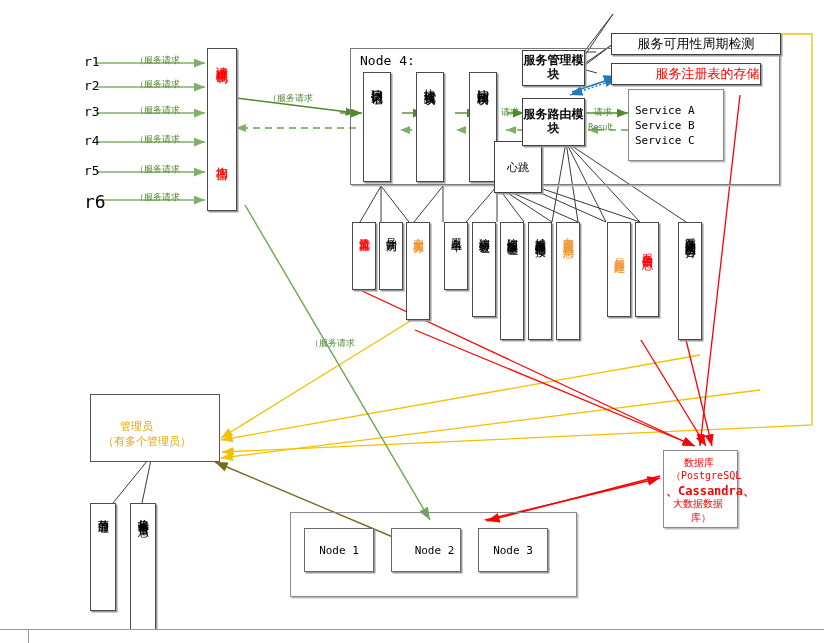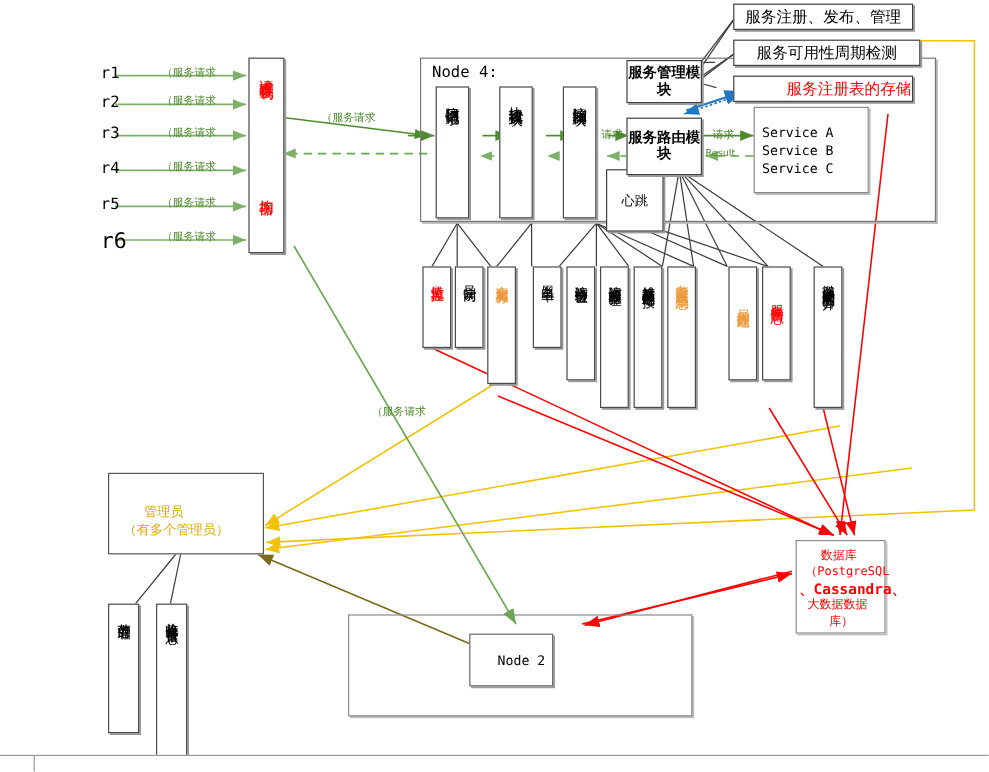--- a/index.html
+++ b/index.html
@@ -184,39 +184,36 @@
   <div class="vbox" style="left:363px;top:72px;width:28px;height:110px;">
     <span class="vtext c-black" style="font-size:12px;">访问日记记录</span>
   </div>
   <div class="vbox" style="left:416px;top:72px;width:28px;height:110px;">
     <span class="vtext c-black" style="font-size:12px;">协议转换模块</span>
   </div>
   <div class="vbox" style="left:469px;top:72px;width:28px;height:110px;">
     <span class="vtext c-black" style="font-size:12px;">访问控制模块</span>
   </div>
 
-  <div class="box" style="left:505px;top:141px;width:48px;height:52px;font-size:11px;">
+  <div class="box" style="left:494px;top:141px;width:48px;height:52px;font-size:11px;">
     <span>心跳</span>
   </div>
 
   <div class="box" style="left:522px;top:50px;width:63px;height:36px;font-size:12px;font-weight:bold;line-height:1.15;border-width:1.5px;">
     <span>服务管理模块</span>
   </div>
   <div class="box" style="left:522px;top:98px;width:63px;height:48px;font-size:12px;font-weight:bold;line-height:1.15;border-width:1.5px;">
     <span>服务路由模块</span>
   </div>
 
   <div class="lbl c-green" style="left:501px;top:106px;font-size:9px;">请求</div>
   <div class="lbl c-green" style="left:594px;top:106px;font-size:9px;">请求</div>
   <div class="lbl c-green" style="left:588px;top:123px;font-size:8px;">Result</div>
 
-  <div class="box" style="left:611px;top:3px;width:150px;height:22px;font-size:13px;">
-    <span class="c-black">服务注册、发布、管理</span>
-  </div>
-  <div class="box" style="left:611px;top:33px;width:156px;height:22px;font-size:13px;">
+  <div class="box" style="left:611px;top:33px;width:170px;height:22px;font-size:13px;">
     <span class="c-black">服务可用性周期检测</span>
   </div>
   <div class="box" style="left:611px;top:63px;width:150px;height:22px;font-size:13px;padding-left:43px;">
     <span class="c-red">服务注册表的存储</span>
   </div>
 
   <div class="frame2" style="left:628px;top:89px;width:96px;height:72px;"></div>
   <div class="lbl mono c-black" style="left:635px;top:104px;font-size:11px;">Service A</div>
   <div class="lbl mono c-black" style="left:635px;top:119px;font-size:11px;">Service B</div>
   <div class="lbl mono c-black" style="left:635px;top:134px;font-size:11px;">Service C</div>
@@ -260,22 +257,28 @@
   <div class="lbl c-gold" style="left:103px;top:434px;font-size:11px;">（有多个管理员）</div>
 
   <div class="vbox" style="left:90px;top:503px;width:26px;height:108px;">
     <span class="vtext c-black" style="font-size:11px;">节点的管理</span>
   </div>
   <div class="vbox" style="left:130px;top:503px;width:26px;height:138px;">
     <span class="vtext c-black" style="font-size:11px;">接收异常告警信息</span>
   </div>
 
   <div class="frame2" style="left:290px;top:512px;width:287px;height:85px;"></div>
+  <div class="box" style="left:304px;top:528px;width:70px;height:44px;font-size:11px;border-color:#6a6a6a;">
+    <span class="mono">Node 1</span>
+  </div>
   <div class="box" style="left:391px;top:528px;width:70px;height:44px;font-size:11px;border-color:#6a6a6a;padding-left:17px;">
     <span class="mono">Node 2</span>
+  </div>
+  <div class="box" style="left:478px;top:528px;width:70px;height:44px;font-size:11px;border-color:#6a6a6a;">
+    <span class="mono">Node 3</span>
   </div>
 
   <div class="frame2" style="left:663px;top:450px;width:75px;height:78px;"></div>
   <div class="lbl c-red" style="left:684px;top:456px;font-size:10px;">数据库</div>
   <div class="lbl c-red mono" style="left:671px;top:469px;font-size:10px;">（PostgreSQL</div>
   <div class="lbl c-red mono" style="left:666px;top:483px;font-size:12px;font-weight:bold;">、Cassandra、</div>
   <div class="lbl c-red" style="left:673px;top:497px;font-size:10px;">大数据数据</div>
   <div class="lbl c-red" style="left:691px;top:511px;font-size:10px;">库）</div>
 
   <div class="bottombar">

